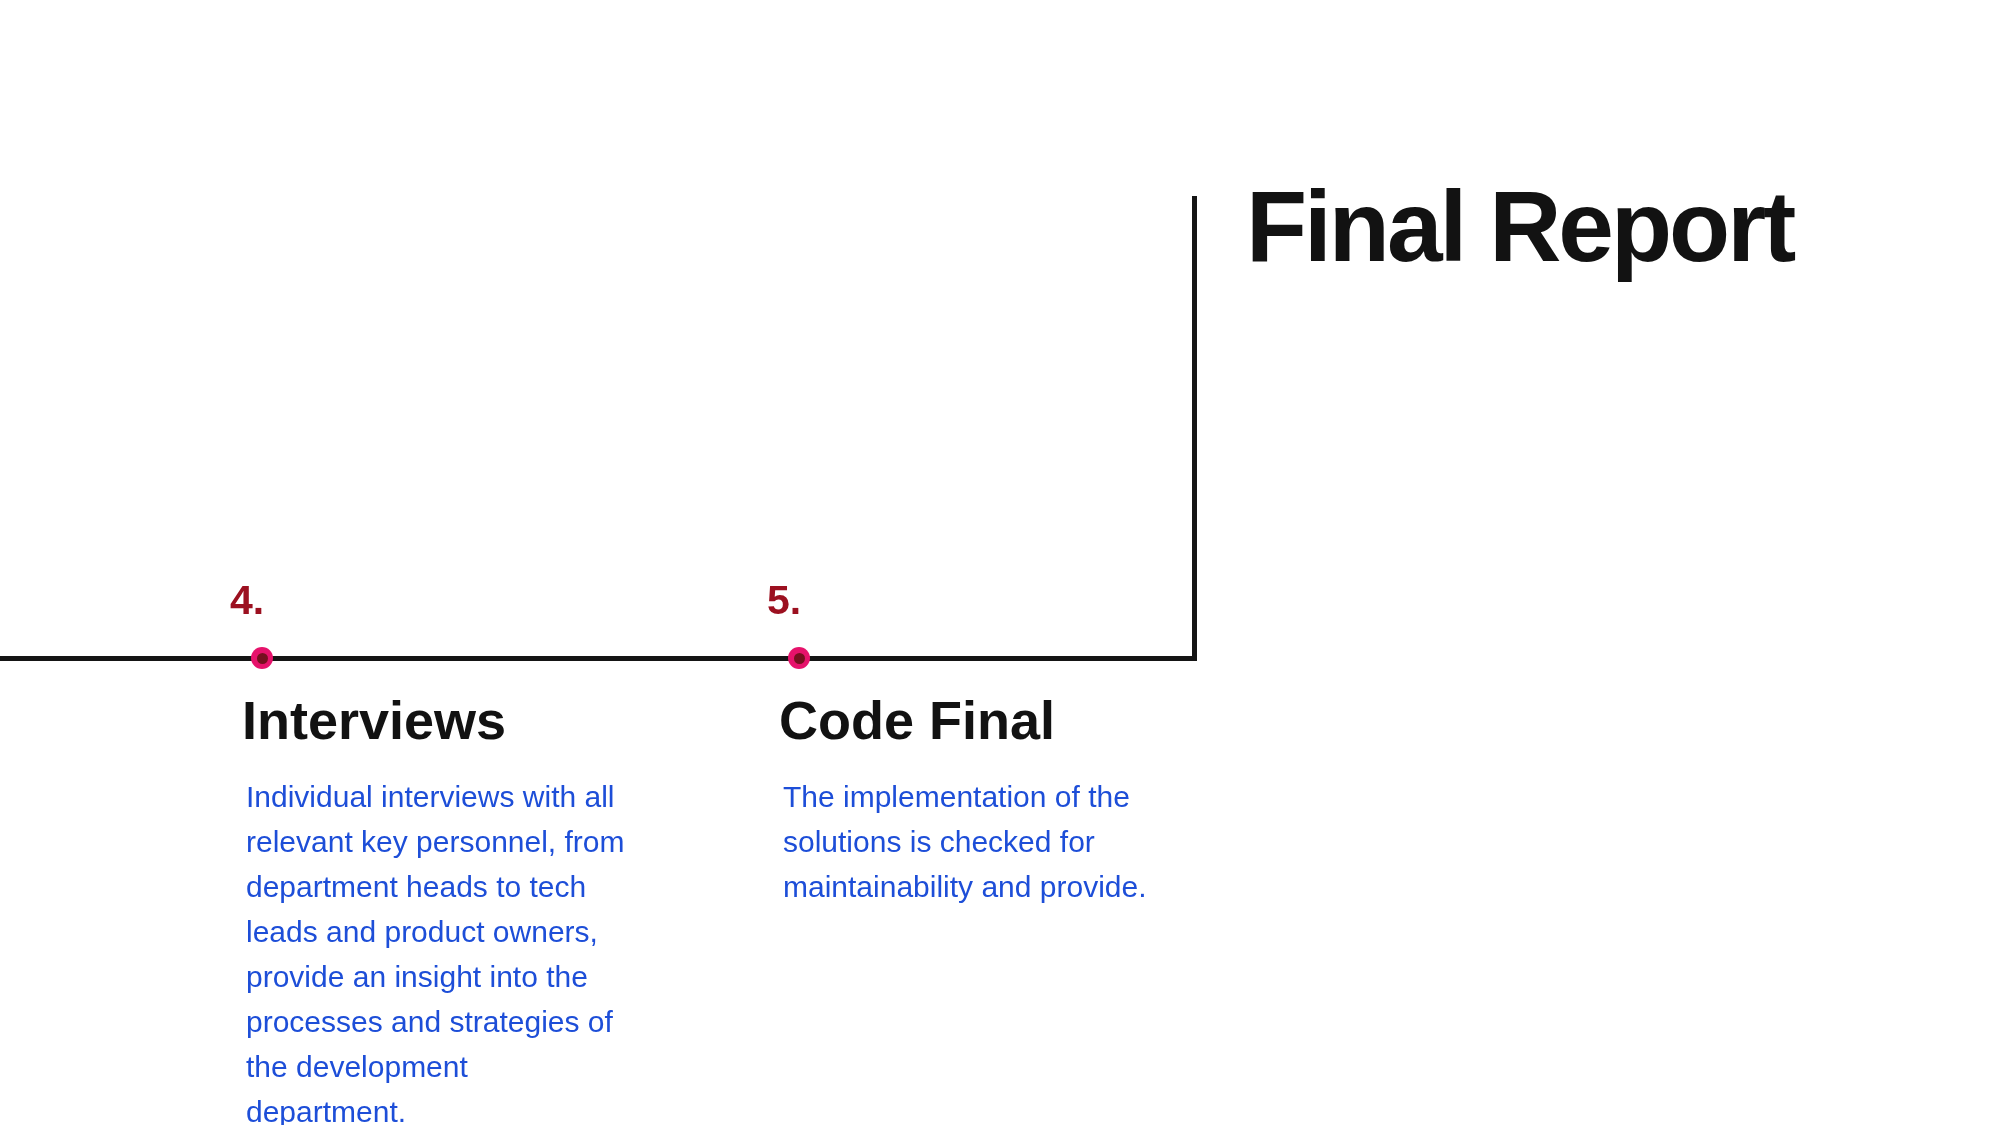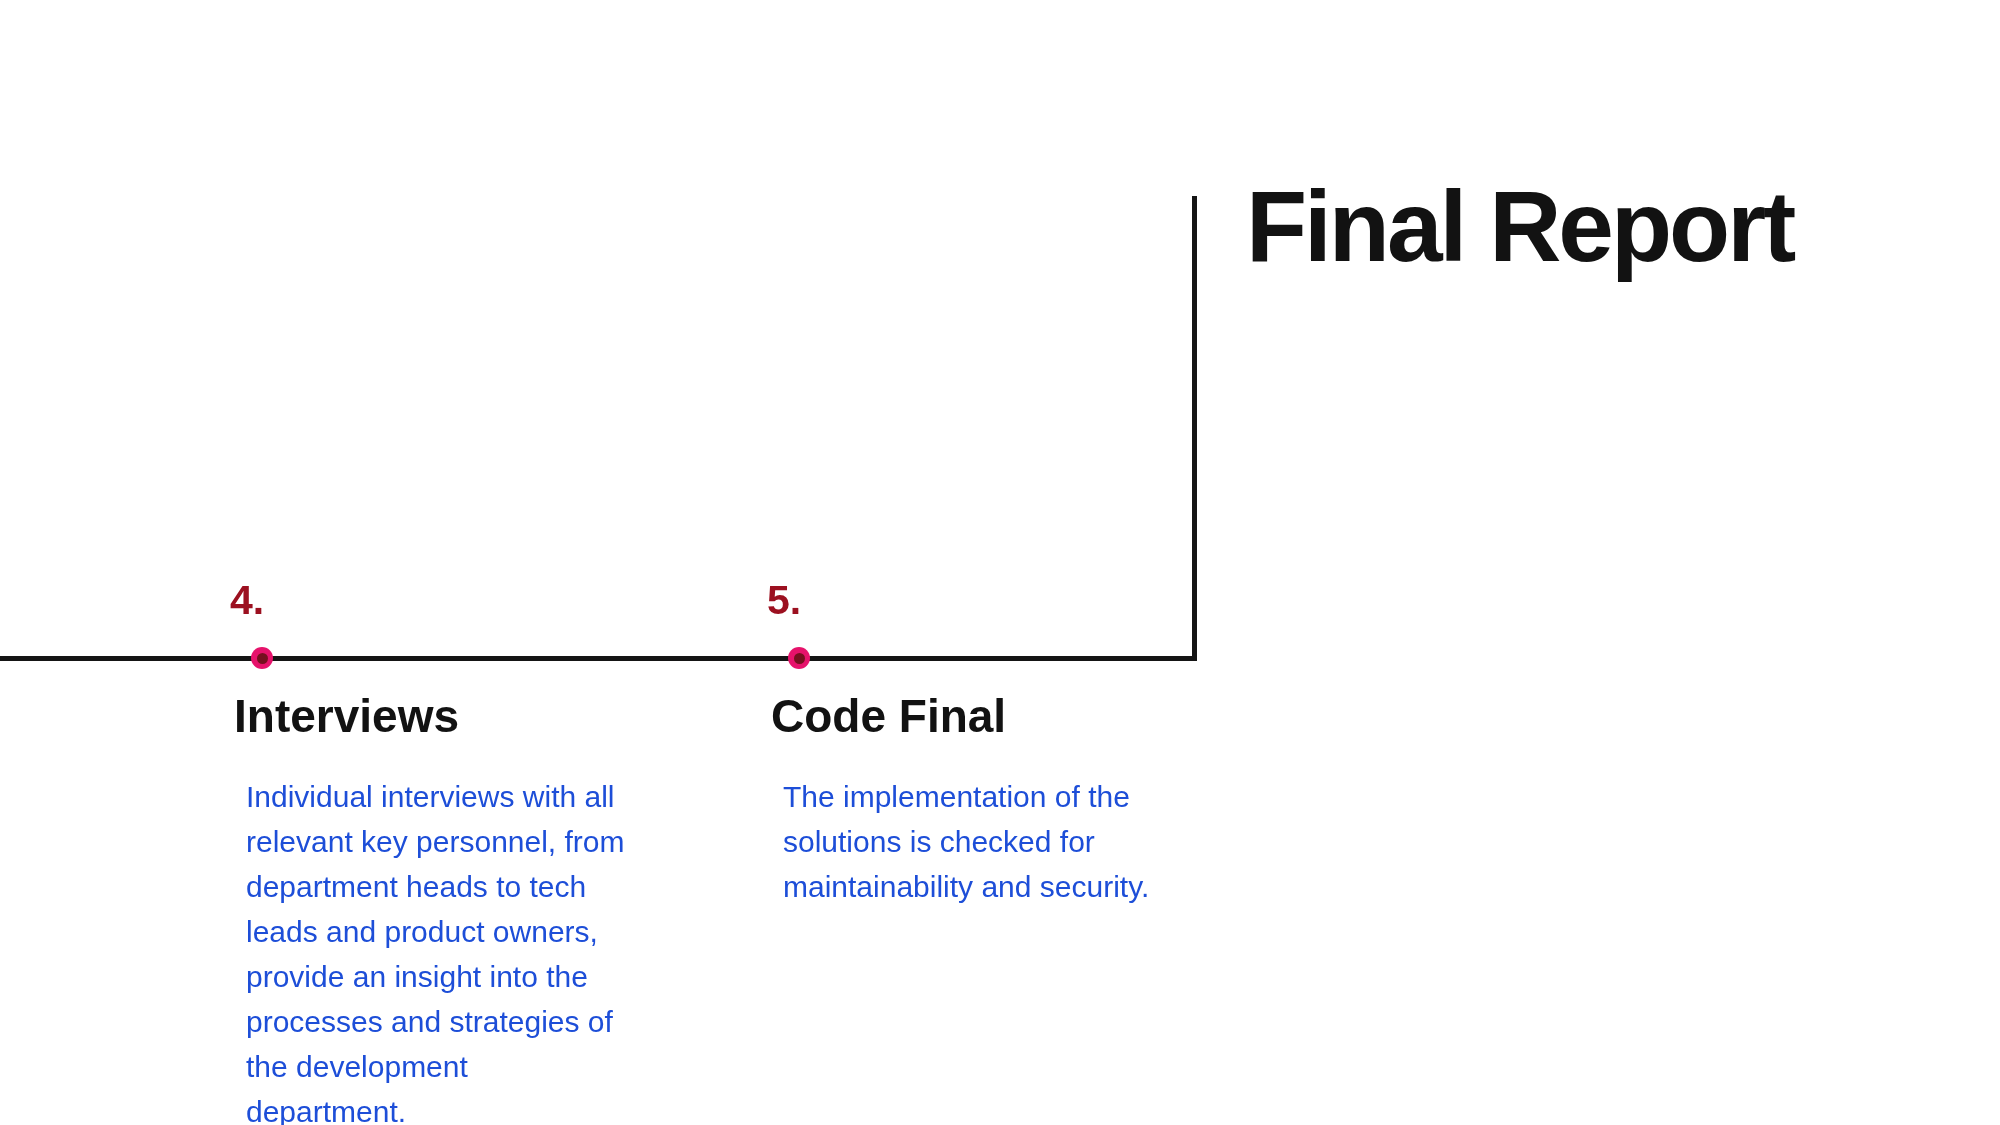--- a/index.html
+++ b/index.html
@@ -81,24 +81,24 @@
     left: 5.5px;
     top: 5.5px;
     width: 11px;
     height: 11px;
     border-radius: 50%;
     background: #75101E;
   }
 
   .m-title {
     position: absolute;
-    left: 4px;
+    left: 12px;
     top: 113px;
     margin: 0;
-    font-size: 46px;
+    font-size: 54px;
     font-weight: 700;
     line-height: 1;
     color: #121212;
     white-space: nowrap;
   }
 
   .m-body {
     position: absolute;
     left: 0;
     top: 178px;
@@ -137,16 +137,16 @@
   </section>
 
   <section class="milestone m2">
     <div class="m-number">5.</div>
     <div class="m-dot">
       <div class="m-dot-core"></div>
     </div>
     <h2 class="m-title">Code Final</h2>
     <p class="m-body">The implementation of the
 solutions is checked for
-maintainability and security.</p>
+maintainability and provide.</p>
   </section>
 
 </div>
 
 </body></html>

